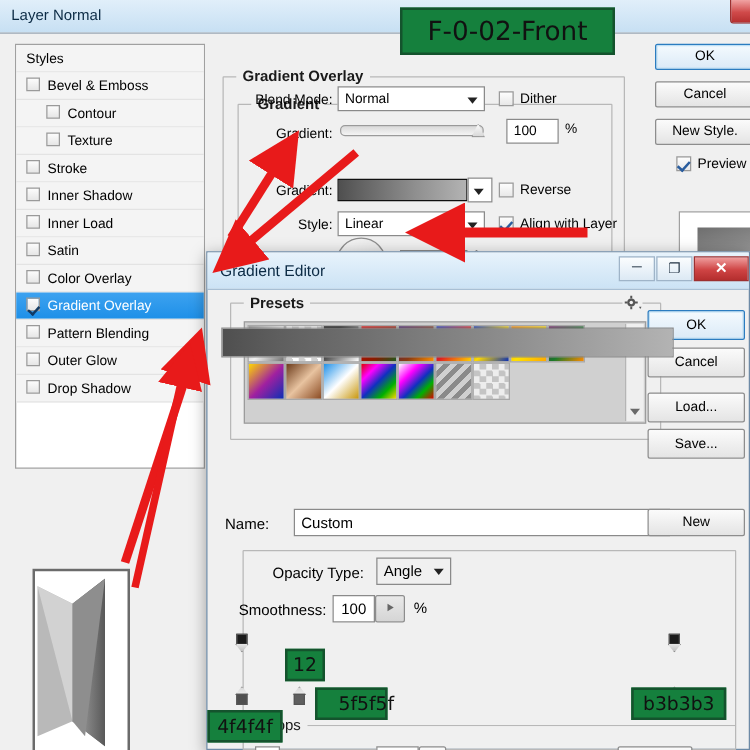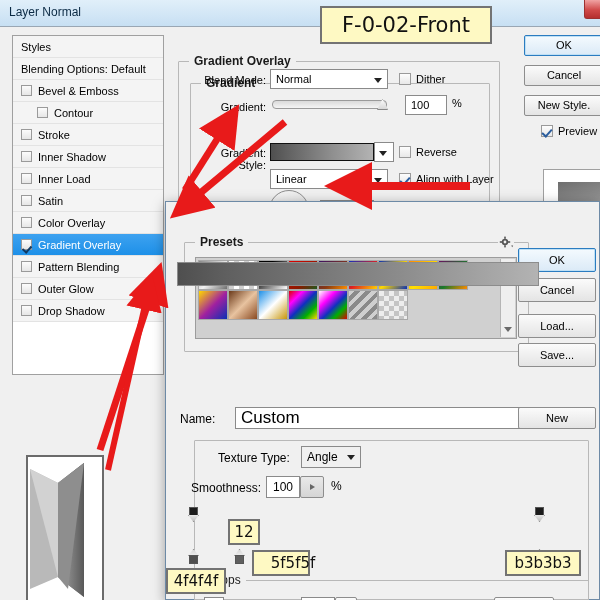--- a/index.html
+++ b/index.html
@@ -166,21 +166,21 @@
   .clstop { position:absolute; width:11px; height:15px; }
   .clstop .tip2 {
     position:absolute; left:0; top:0; width:11px; height:7px;
     background:linear-gradient(180deg,#d8d8d8,#efefef); border:1px solid #6f6f6f; border-bottom:none;
     clip-path:polygon(50% 0,100% 100%,0 100%);
   }
   .clstop .sq2 { position:absolute; left:1px; top:6px; width:9px; height:9px; border:1px solid #555; }
 
   
   .anno {
-    position:absolute; background:#fef9c3; border:2px solid #737373; color:#111;
+    position:absolute; background:#15803d; border:2px solid #14532d; color:#111;
     font-family:"DejaVu Sans", sans-serif; font-weight:normal; white-space:nowrap;
     display:flex; align-items:center; justify-content:center;
   }
   #anno-title { left:320px; top:6px; width:172px; height:38px; font-size:21px; }
   #anno-12    { left:228px; top:519px; width:32px; height:26px; font-size:15px; }
   #anno-5f    { left:252px; top:550px; width:58px; height:26px; font-size:15px;padding-left:24px; }
   #anno-b3    { left:505px; top:550px; width:76px; height:26px; font-size:15px; }
   #anno-4f    { left:166px; top:568px; width:60px; height:26px; font-size:15px; }
   .arrow { position:absolute; pointer-events:none; }
 
@@ -194,23 +194,23 @@
 
   <div class="ls-titlebar">
     <div class="ls-title">Layer Normal</div>
   </div>
   <div class="ls-closebtn"></div>
 
   <div class="ls-body">
 
     <div class="styles-list">
       <div class="sl-row header"><span>Styles</span></div>
-      <div class="sl-row plain"><span>Blending Options: Default</span></div>
       <div class="sl-row"><span class="sl-cb"></span><span>Bevel &amp; Emboss</span></div>
       <div class="sl-row indent"><span class="sl-cb"></span><span>Contour</span></div>
+      <div class="sl-row indent"><span class="sl-cb"></span><span>Texture</span></div>
       <div class="sl-row"><span class="sl-cb"></span><span>Stroke</span></div>
       <div class="sl-row"><span class="sl-cb"></span><span>Inner Shadow</span></div>
       <div class="sl-row"><span class="sl-cb"></span><span>Inner Load</span></div>
       <div class="sl-row"><span class="sl-cb"></span><span>Satin</span></div>
       <div class="sl-row"><span class="sl-cb"></span><span>Color Overlay</span></div>
       <div class="sl-row sel"><span class="sl-cb checked"></span><span>Gradient Overlay</span></div>
       <div class="sl-row"><span class="sl-cb"></span><span>Pattern Blending</span></div>
       <div class="sl-row"><span class="sl-cb"></span><span>Outer Glow</span></div>
       <div class="sl-row"><span class="sl-cb"></span><span>Drop Shadow</span></div>
     </div>
@@ -239,21 +239,21 @@
     <div class="cbl" style="left:452px; top:70px;">%</div>
 
     <div class="fl" style="left:196px; top:120px; width:70px;">Gradient:</div>
     <div class="gradswatch" style="left:270px; top:116px; width:104px; height:18px;"></div>
     <div class="combo" style="left:374px; top:115px; width:20px; padding:0;">
       <i class="arw" style="right:6px;"></i>
     </div>
     <div class="cb2" style="left:399px; top:119px;"></div>
     <div class="cbl" style="left:416px; top:119px;">Reverse</div>
 
-    <div class="fl" style="left:196px; top:132px; width:70px;">Style:</div>
+    <div class="fl" style="left:196px; top:147px; width:70px;">Style:</div>
     <div class="combo" style="left:270px; top:142px; width:118px;">
       <span>Linear</span>
       <i class="arw"></i>
     </div>
     <div class="cb2 checked" style="left:399px; top:146px;"></div>
     <div class="cbl" style="left:416px; top:146px;">Align with Layer</div>
 
     <div class="fl" style="left:196px; top:178px; width:70px;">Angle:</div>
     <div class="dialbox" style="left:269px; top:163px;">
       <i class="dialneedle"></i>
@@ -283,20 +283,32 @@
             <stop offset="0" stop-color="#a8a8a8"></stop>
               <stop offset="1" stop-color="#585858"></stop>
           </linearGradient>
         </defs>
       </svg>
     </div>
   </div>
 </div>
 
 <div id="gedit">
+  <div class="ge-titlebar">
+    <div class="ge-title">Gradient Editor</div>
+    <div class="winbtn" style="left:329px;">
+        <span>─</span>
+      </div>
+    <div class="winbtn" style="left:359px;">
+        <span>❐</span>
+      </div>
+    <div class="winbtn close" style="left:389px; width:44px;">
+        <span>✕</span>
+      </div>
+  </div>
 
   <div class="grp" id="presets-group">
     <div class="grp-label">Presets</div>
     <div class="gear">
       <svg width="16" height="16" viewBox="0 0 16 16">
           <g fill="#555">
             <circle cx="7" cy="8" r="3.2"></circle>
             <circle cx="7" cy="8" r="1.4" fill="#f0f0f0"></circle>
             <rect x="6.2" y="2.6" width="1.6" height="2.2"></rect>
             <rect x="6.2" y="11.2" width="1.6" height="2.2"></rect>
@@ -333,25 +345,25 @@
       </div>
     </div>
   </div>
 
   <div class="btn primary" style="left:352px; top:46px; width:78px; height:24px; line-height:22px;">OK</div>
   <div class="btn" style="left:352px; top:76px; width:78px; height:24px; line-height:22px;">Cancel</div>
   <div class="btn" style="left:352px; top:112px; width:78px; height:24px; line-height:22px;">Load...</div>
   <div class="btn" style="left:352px; top:141px; width:78px; height:24px; line-height:22px;">Save...</div>
 
   <div class="cbl" style="left:14px; top:210px; font-size:12px;">Name:</div>
-  <div class="field" style="left:69px; top:205px; width:301px; height:22px; line-height:20px; font-size:17px;">Custom</div>
+  <div class="field" style="left:69px; top:205px; width:301px; height:22px; line-height:20px; font-size:12px;">Custom</div>
   <div class="btn" style="left:352px; top:205px; width:78px; height:22px; line-height:20px;">New</div>
 
   <div class="grp" id="gtype-group"></div>
-  <div class="cbl" style="left:48px; top:249px; font-size:12px; background:#f0f0f0; padding:0 4px;">Texture Type:</div>
+  <div class="cbl" style="left:48px; top:249px; font-size:12px; background:#f0f0f0; padding:0 4px;">Opacity Type:</div>
   <div class="combo" style="left:135px; top:244px; width:60px; height:22px; line-height:20px; font-size:12px; background:#f0f0f0; border-color:#8a8a8a;">
     <span>Angle</span>
     <i class="arw"></i>
   </div>
 
   <div class="cbl" style="left:25px; top:279px; font-size:12px;">Smoothness:</div>
   <div class="field" style="left:100px; top:274px; width:34px; height:22px; line-height:20px; font-size:12px; text-align:center; padding:0;">100</div>
   <div class="btn" style="left:134px; top:274px; width:24px; height:22px; line-height:20px; background:linear-gradient(180deg,#e9e9e9,#d5d5d5);">
     <i style="display:inline-block; width:0; height:0; border-top:3px solid transparent; border-bottom:3px solid transparent; border-left:5px solid #666; vertical-align:1px;"></i>
   </div>

